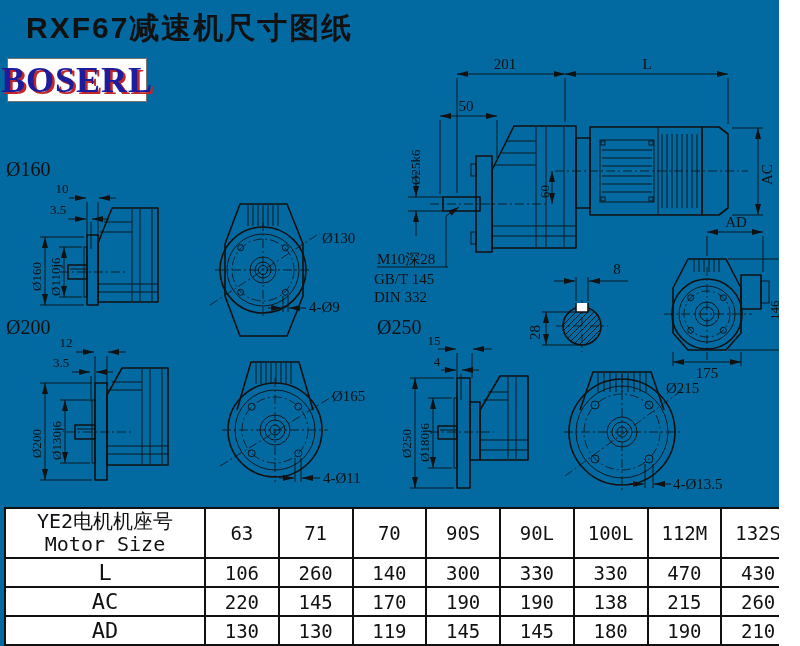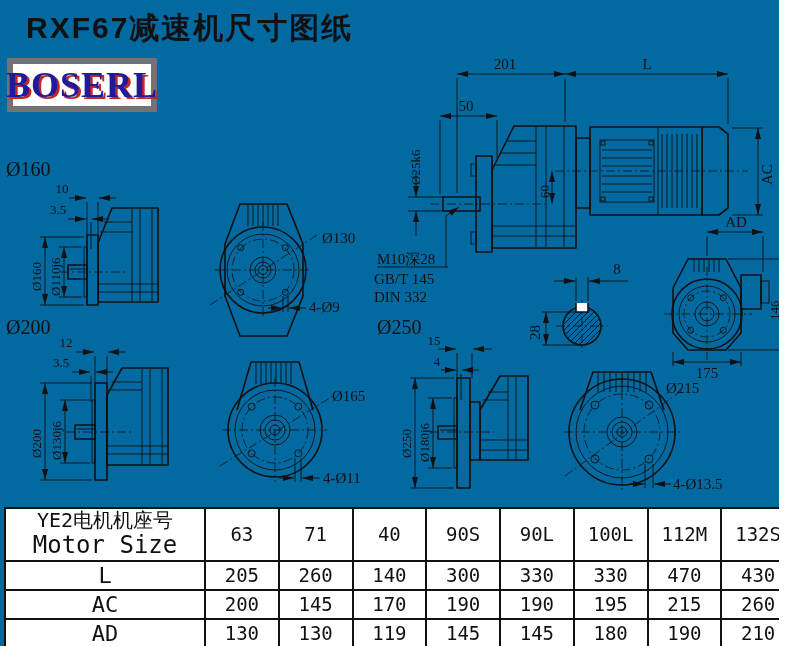--- a/index.html
+++ b/index.html
@@ -1,38 +1,38 @@
 <!DOCTYPE html>
 <html><head>
 <meta charset="utf-8">
 <style>
   html,body{margin:0;padding:0;background:#fff;}
   #page{position:relative;width:779px;height:646px;background:#0369a1;overflow:hidden;
         font-family:"Liberation Sans",sans-serif;color:#111;}
   #title{position:absolute;left:26px;top:8px;font-size:30px;font-weight:bold;
          letter-spacing:2px;color:#111;white-space:nowrap;}
   #logo{position:absolute;left:7px;top:58px;width:138px;height:42px;
-        border:6px solid #737373;background:#fff;display:flex;align-items:center;justify-content:center;}
+        border:1px solid #737373;background:#fff;display:flex;align-items:center;justify-content:center;}
   #logo span{font-family:"Liberation Serif",serif;font-weight:bold;font-size:36px;line-height:1;
         color:#1c1c9c;text-shadow:2.5px 1.5px 0 #c22727;letter-spacing:1px;}
   svg{position:absolute;left:0;top:0;}
   .o{stroke:#111;stroke-width:1.6;fill:none;stroke-linejoin:round;}
   .t{stroke:#111;stroke-width:0.9;fill:none;}
   .d{stroke:#111;stroke-width:0.9;fill:none;}
   .c{stroke:#111;stroke-width:0.8;fill:none;stroke-dasharray:9 3 2 3;}
   text{fill:#111;font-family:"Liberation Serif",serif;}
   .dt{font-size:15px;}
   .dts{font-size:13px;}
   .cap{font-size:20px;}
   #dimtable{position:absolute;left:4px;top:507px;width:792px;height:138px;
         border-collapse:collapse;table-layout:fixed;background:#fff;
         font-family:"DejaVu Sans Mono","Liberation Mono",monospace;}
   #dimtable td{border:2px solid #111;text-align:center;vertical-align:middle;padding:0;}
   #dimtable .hd{font-size:20px;line-height:1.15;}
-  #dimtable .hd .en{font-size:24px;}
+  #dimtable .hd .en{font-size:20px;}
   #dimtable .num{font-size:19px;}
   #dimtable .lbl{font-size:22px;}
 </style>
 </head>
 <body>
 
 <div id="page">
 
   <div id="title">RXF67减速机尺寸图纸</div>
   <div id="logo">
@@ -399,46 +399,46 @@
         <col>
     </colgroup>
     <tbody>
       <tr style="height:50px;">
         <td class="hd">
           <div>YE2电机机座号</div>
           <div class="en">Motor Size</div>
         </td>
         <td class="num">63</td>
         <td class="num">71</td>
-        <td class="num">40</td>
+        <td class="num">70</td>
         <td class="num">90S</td>
         <td class="num">90L</td>
         <td class="num">100L</td>
         <td class="num">112M</td>
         <td class="num">132S</td>
       </tr>
       <tr style="height:29px;">
         <td class="lbl">L</td>
-        <td class="num">205</td>
+        <td class="num">106</td>
         <td class="num">260</td>
         <td class="num">140</td>
         <td class="num">300</td>
         <td class="num">330</td>
         <td class="num">330</td>
         <td class="num">470</td>
         <td class="num">430</td>
       </tr>
       <tr style="height:29px;">
         <td class="lbl">AC</td>
-        <td class="num">200</td>
+        <td class="num">220</td>
         <td class="num">145</td>
         <td class="num">170</td>
         <td class="num">190</td>
         <td class="num">190</td>
-        <td class="num">195</td>
+        <td class="num">138</td>
         <td class="num">215</td>
         <td class="num">260</td>
       </tr>
       <tr style="height:29px;">
         <td class="lbl">AD</td>
         <td class="num">130</td>
         <td class="num">130</td>
         <td class="num">119</td>
         <td class="num">145</td>
         <td class="num">145</td>

